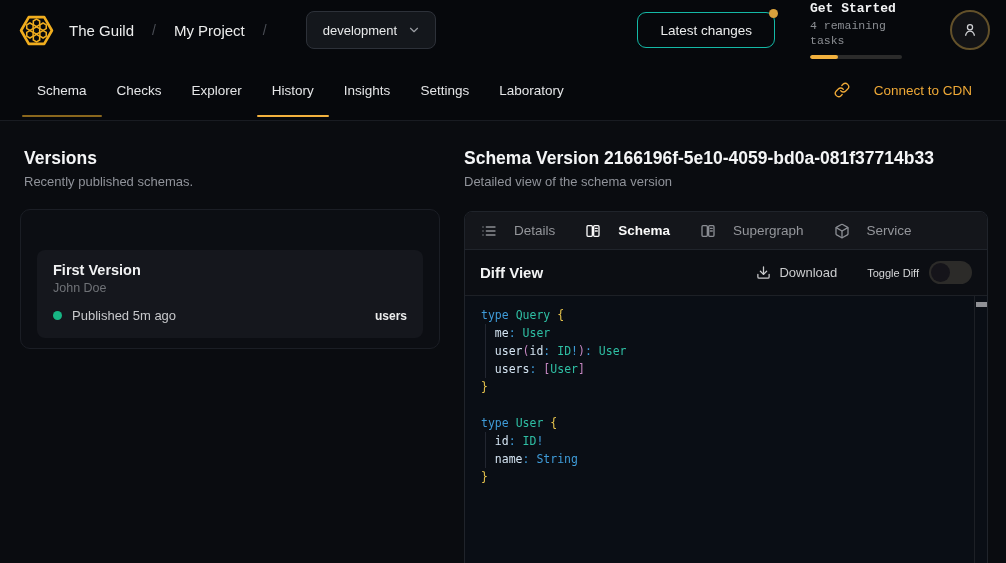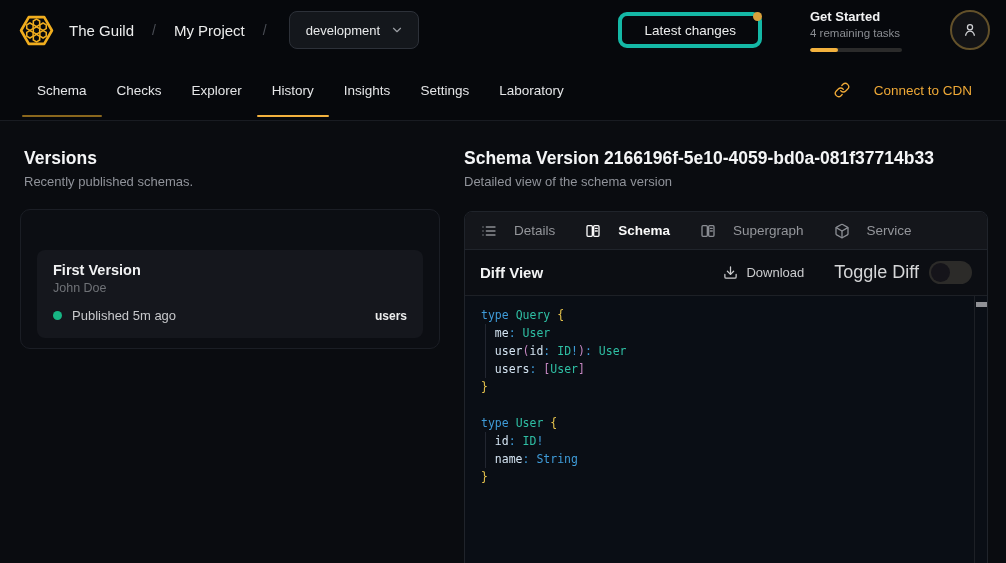--- a/index.html
+++ b/index.html
@@ -14,36 +14,36 @@
   
   .header {
     height:60px; background:#06080c; display:flex; align-items:center;
     padding:0 16px 0 18px;
   }
   .header-left { display:flex; align-items:center; flex:1; }
   .brand { font-size:15px; font-weight:400; color:#eceded; margin-left:14px; cursor:pointer; }
   .crumb-sep { color:#4a4e55; font-size:14px; margin:0 18px; }
   .project { font-size:15px; font-weight:500; color:#eceded; cursor:pointer; }
   .target-select {
-    display:flex; align-items:center; gap:10px; margin-left:4px;
+    display:flex; align-items:center; gap:10px; margin-left:21px;
     background:#14171c; border:1px solid #2d3139; border-radius:8px;
     height:38px; padding:0 14px 0 16px; color:#e8e9ea; font-size:13px;
     font-family:inherit; cursor:pointer;justify-content:space-between;
   }
   .header-right { display:flex; align-items:center; }
   .latest-btn {
     position:relative; height:36px; padding:0 22px; background:transparent;
-    border:4px solid #14b8a6; border-radius:9px; color:#eceded; font-size:13.5px;
+    border:1px solid #14b8a6; border-radius:9px; color:#eceded; font-size:13.5px;
     font-family:inherit; cursor:pointer;text-align:right;
   }
   .latest-dot {
     position:absolute; top:-4px; right:-4px; width:9px; height:9px;
     border-radius:50%; background:var(--accent-dot);
   }
-  .get-started { margin-left:48px; width:92px; cursor:pointer; }
+  .get-started { margin-left:35px; width:92px; cursor:pointer;font-family:Liberation Mono, monospace; }
   .gs-title { font-size:13px; font-weight:600; color:#f2f3f4; line-height:16px; }
   .gs-sub { font-size:11.5px; color:#8a8d92; line-height:15px; margin-top:1px; }
   .gs-bar { margin-top:7px; height:4px; border-radius:3px; background:#2b2b2b; overflow:hidden; }
   .gs-fill { height:100%; border-radius:3px; background:var(--accent); }
   .avatar {
     margin-left:48px; width:40px; height:40px; border-radius:50%;
     background:#121316; border:2px solid #63512a; display:flex;
     align-items:center; justify-content:center; cursor:pointer;
   }
 
@@ -113,21 +113,21 @@
   .diff-row {
     display:flex; align-items:center; height:46px; padding:0 15px;
     border-bottom:1px solid #1d2026;
   }
   .diff-title { font-size:15px; font-weight:700; color:#f2f3f4; }
   .diff-actions { margin-left:auto; display:flex; align-items:center; }
   .download-btn {
     display:flex; align-items:center; gap:8px; background:none; border:none;
     color:#cbccce; font-size:13px; font-family:inherit; cursor:pointer;
   }
-  .toggle-label { font-size:18px; color:#d6d7d9; margin-left:30px; }
+  .toggle-label { font-size:11px; color:#d6d7d9; margin-left:30px; }
   .switch {
     margin-left:10px; width:43px; height:23px; border-radius:12px;
     background:#2c2b29; border:none; position:relative; cursor:pointer;
   }
   .switch-knob {
     position:absolute; left:2px; top:2px; width:19px; height:19px;
     border-radius:50%; background:#15141a;
   }
 
   .code-area {

